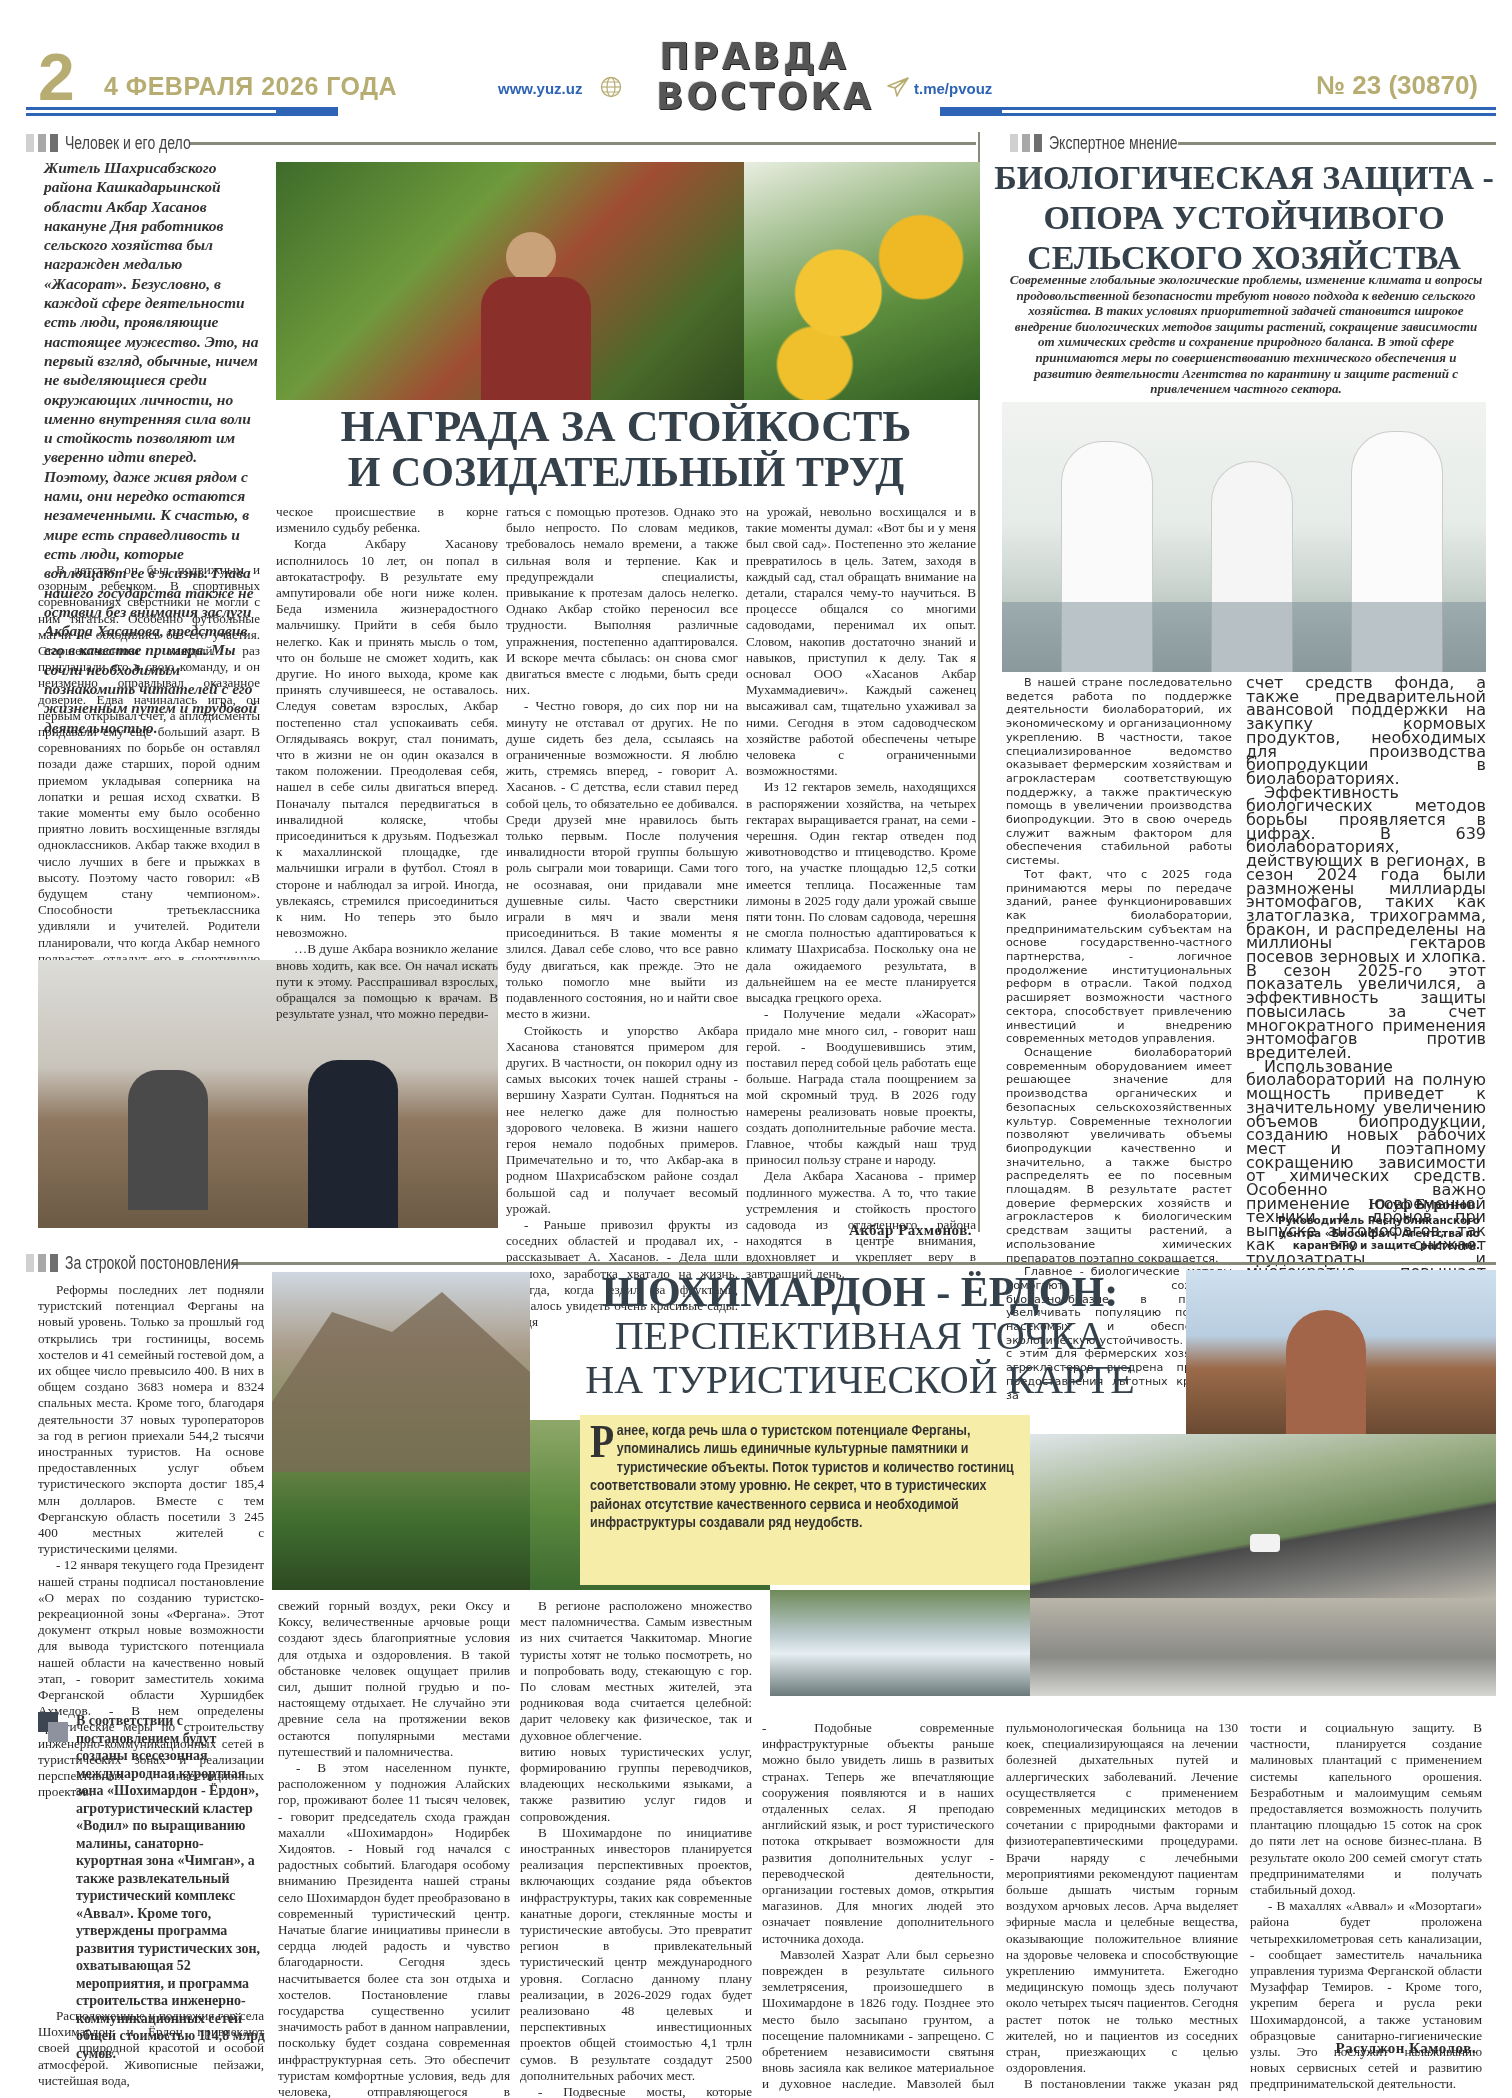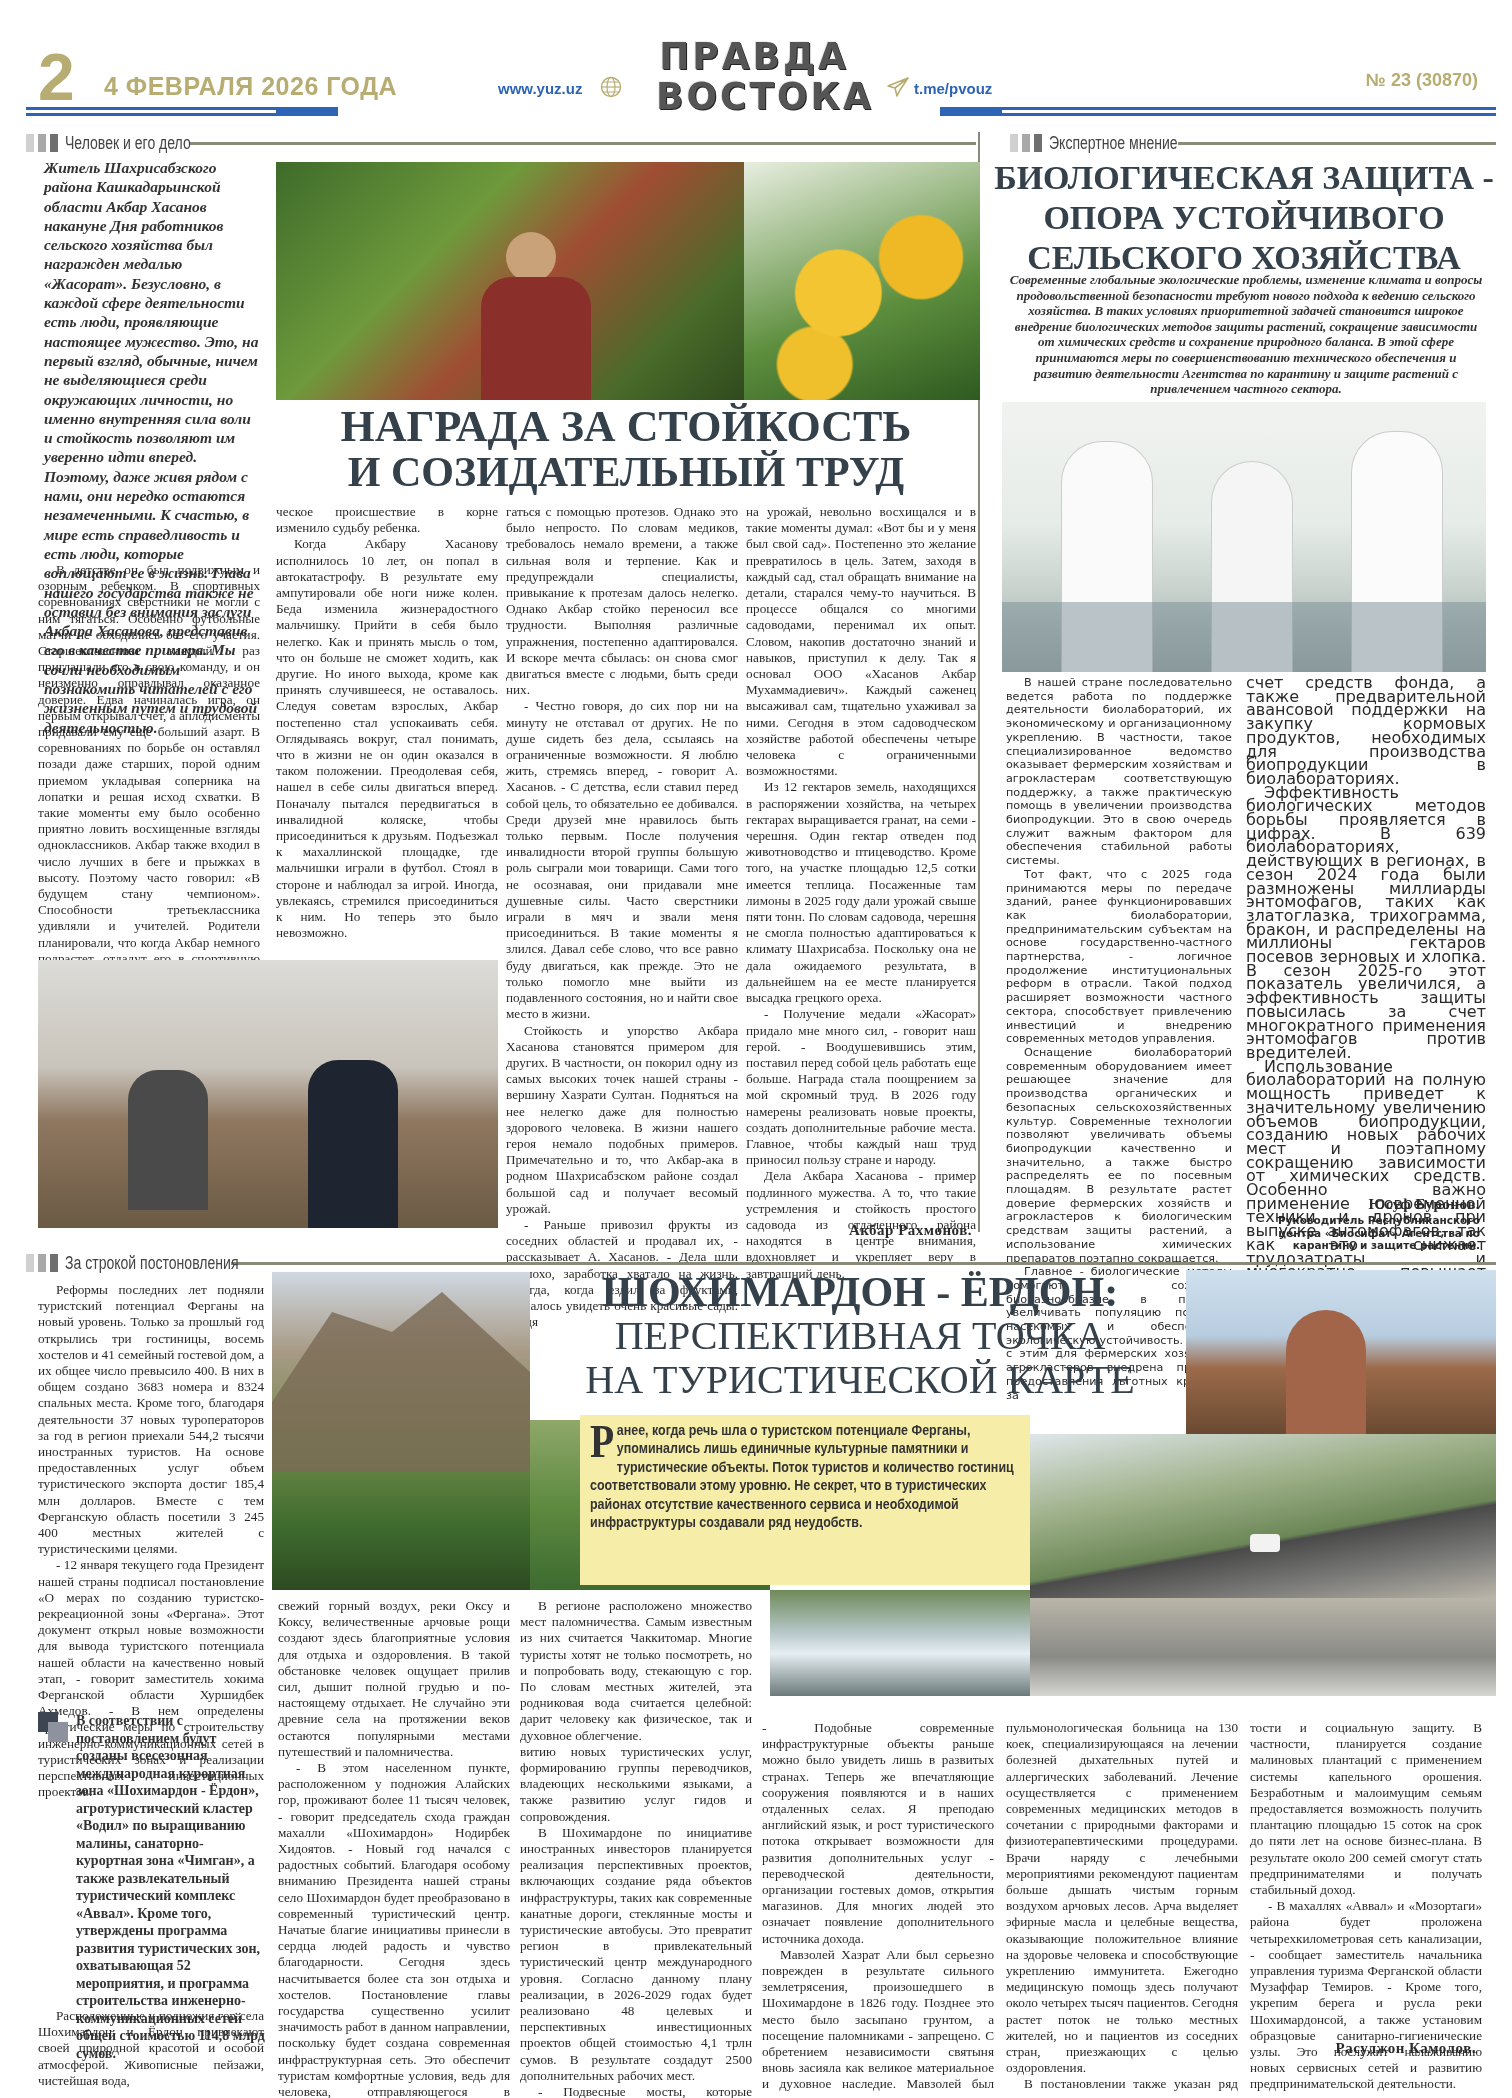--- a/index.html
+++ b/index.html
@@ -5,21 +5,21 @@
 *{box-sizing:border-box;margin:0;padding:0}
 html,body{width:1512px;height:2098px;background:#fff;overflow:hidden}
 body{position:relative;font-family:"Liberation Serif",serif;color:#2a2a2a}
 .abs{position:absolute}
 .txt{font-size:13.2px;line-height:16.2px;text-align:justify;hyphens:auto}
 .txt p{text-indent:18px}
 .sans{font-family:"DejaVu Sans",sans-serif}
 
 .pnum{left:38px;top:44px;font-family:"Liberation Sans",sans-serif;font-weight:bold;font-size:66px;color:#b7ad72;line-height:1}
 .pdate{left:104px;top:72px;font-family:"Liberation Sans",sans-serif;font-weight:bold;font-size:25px;color:#b7ad72;letter-spacing:.5px}
-.issue{right:34px;top:70px;font-family:"Liberation Sans",sans-serif;font-weight:bold;font-size:18px;color:#b7ad72}
+.issue{right:34px;top:70px;font-family:"Liberation Sans",sans-serif;font-weight:bold;font-size:26px;color:#b7ad72}
 .rule{height:9px}
 .rule .thin1,.rule .thin2{position:absolute;left:0;right:0;height:3px;background:#2d64b5}
 .rule .thin1{top:0}.rule .thin2{top:6px}
 .rule .thick{position:absolute;top:0;height:9px;background:#2d64b5}
 .web{left:498px;top:80px;font-family:"Liberation Sans",sans-serif;font-weight:bold;font-size:15px;color:#2d64b5}
 .tg{left:914px;top:80px;font-family:"Liberation Sans",sans-serif;font-weight:bold;font-size:15px;color:#2d64b5}
 .logo{left:656px;top:36px;width:196px;height:82px}
 .logo .l{font-family:"DejaVu Sans",sans-serif;font-weight:bold;font-size:36px;line-height:40px;letter-spacing:3px;color:#555;text-shadow:1px 1px 0 #222,-1px -1px 0 #eee;text-align:center;transform:scaleY(1.05)}
 
 .sec{display:flex;align-items:center;gap:4px;height:22px}
@@ -100,20 +100,21 @@
   <p>В детстве он был подвижным и озорным ребенком. В спортивных соревнованиях сверстники не могли с ним тягаться. Особенно футбольные матчи не обходились без его участия. Старшеклассники каждый раз приглашали его в свою команду, и он неизменно оправдывал оказанное доверие. Едва начиналась игра, он первым открывал счет, а аплодисменты придавали ему еще больший азарт. В соревнованиях по борьбе он оставлял позади даже старших, порой одним приемом укладывая соперника на лопатки и решая исход схватки. В такие моменты ему было особенно приятно ловить восхищенные взгляды одноклассников. Акбар также входил в число лучших в беге и прыжках в высоту. Поэтому часто говорил: «В будущем стану чемпионом». Способности третьеклассника удивляли и учителей. Родители планировали, что когда Акбар немного подрастет, отдадут его в спортивную секцию. Однако неожиданное траги-</p>
 </div>
 <div class="abs photo" style="left:38px;top:960px;width:460px;height:268px;background:linear-gradient(180deg,#dcdcd8 0%,#c9c4bb 40%,#8f7760 60%,#6b5a44 100%)">
   <div style="position:absolute;left:90px;top:110px;width:80px;height:140px;background:#4a4a4a;border-radius:30px 30px 0 0"></div>
   <div style="position:absolute;left:270px;top:100px;width:90px;height:168px;background:#1e2430;border-radius:30px 30px 0 0"></div>
 </div>
 
 <div class="abs txt" style="left:276px;top:504px;width:222px">
   <p style="text-indent:0">ческое происшествие в корне изменило судьбу ребенка.</p>
   <p>Когда Акбару Хасанову исполнилось 10 лет, он попал в автокатастрофу. В результате ему ампутировали обе ноги ниже колен. Беда изменила жизнерадостного мальчишку. Прийти в себя было нелегко. Как и принять мысль о том, что он больше не сможет ходить, как другие. Но иного выхода, кроме как принять случившееся, не оставалось. Следуя советам взрослых, Акбар постепенно стал успокаивать себя. Оглядываясь вокруг, стал понимать, что в жизни не он один оказался в таком положении. Преодолевая себя, нашел в себе силы двигаться вперед. Поначалу пытался передвигаться в инвалидной коляске, чтобы присоединиться к друзьям. Подъезжал к махаллинской площадке, где мальчишки играли в футбол. Стоял в стороне и наблюдал за игрой. Иногда, увлекаясь, стремился присоединиться к ним. Но теперь это было невозможно.</p>
+  <p>…В душе Акбара возникло желание вновь ходить, как все. Он начал искать пути к этому. Расспрашивал взрослых, обращался за помощью к врачам. В результате узнал, что можно передви-</p>
 </div>
 <div class="abs txt" style="left:506px;top:504px;width:232px">
   <p style="text-indent:0">гаться с помощью протезов. Однако это было непросто. По словам медиков, требовалось немало времени, а также сильная воля и терпение. Как и предупреждали специалисты, привыкание к протезам далось нелегко. Однако Акбар стойко переносил все трудности. Выполняя различные упражнения, постепенно адаптировался. И вскоре мечта сбылась: он снова смог двигаться вместе с людьми, быть среди них.</p>
   <p>- Честно говоря, до сих пор ни на минуту не отставал от других. Не по душе сидеть без дела, ссылаясь на ограниченные возможности. Я люблю жить, стремясь вперед, - говорит А. Хасанов. - С детства, если ставил перед собой цель, то обязательно ее добивался. Среди друзей мне нравилось быть только первым. После получения инвалидности второй группы большую роль сыграли мои товарищи. Сами того не осознавая, они придавали мне душевные силы. Часто сверстники играли в мяч и звали меня присоединиться. В такие моменты я злился. Давал себе слово, что все равно буду двигаться, как прежде. Это не только помогло мне выйти из подавленного состояния, но и найти свое место в жизни.</p>
   <p>Стойкость и упорство Акбара Хасанова становятся примером для других. В частности, он покорил одну из самых высоких точек нашей страны - вершину Хазрати Султан. Подняться на нее нелегко даже для полностью здорового человека. В жизни нашего героя немало подобных примеров. Примечательно и то, что Акбар-ака в родном Шахрисабзском районе создал большой сад и получает весомый урожай.</p>
   <p>- Раньше привозил фрукты из соседних областей и продавал их, - рассказывает А. Хасанов. - Дела шли неплохо, заработка хватало на жизнь. Иногда, когда ездил за фруктами, удавалось увидеть очень красивые сады. Глядя</p>
 </div>
 <div class="abs txt" style="left:746px;top:504px;width:230px">
   <p style="text-indent:0">на урожай, невольно восхищался и в такие моменты думал: «Вот бы и у меня был свой сад». Постепенно это желание превратилось в цель. Затем, заходя в каждый сад, стал обращать внимание на детали, старался чему-то научиться. В процессе общался со многими садоводами, перенимал их опыт. Словом, накопив достаточно знаний и навыков, приступил к делу. Так я основал ООО «Хасанов Акбар Мухаммадиевич». Каждый саженец высаживал сам, тщательно ухаживал за ними. Сегодня в этом садоводческом хозяйстве работой обеспечены четыре человека с ограниченными возможностями.</p>
   <p>Из 12 гектаров земель, находящихся в распоряжении хозяйства, на четырех гектарах выращивается гранат, на семи - черешня. Один гектар отведен под животноводство и птицеводство. Кроме того, на участке площадью 12,5 сотки имеется теплица. Посаженные там лимоны в 2025 году дали урожай свыше пяти тонн. По словам садовода, черешня не смогла полностью адаптироваться к климату Шахрисабза. Поскольку она не дала ожидаемого результата, в дальнейшем на ее месте планируется высадка грецкого ореха.</p>

